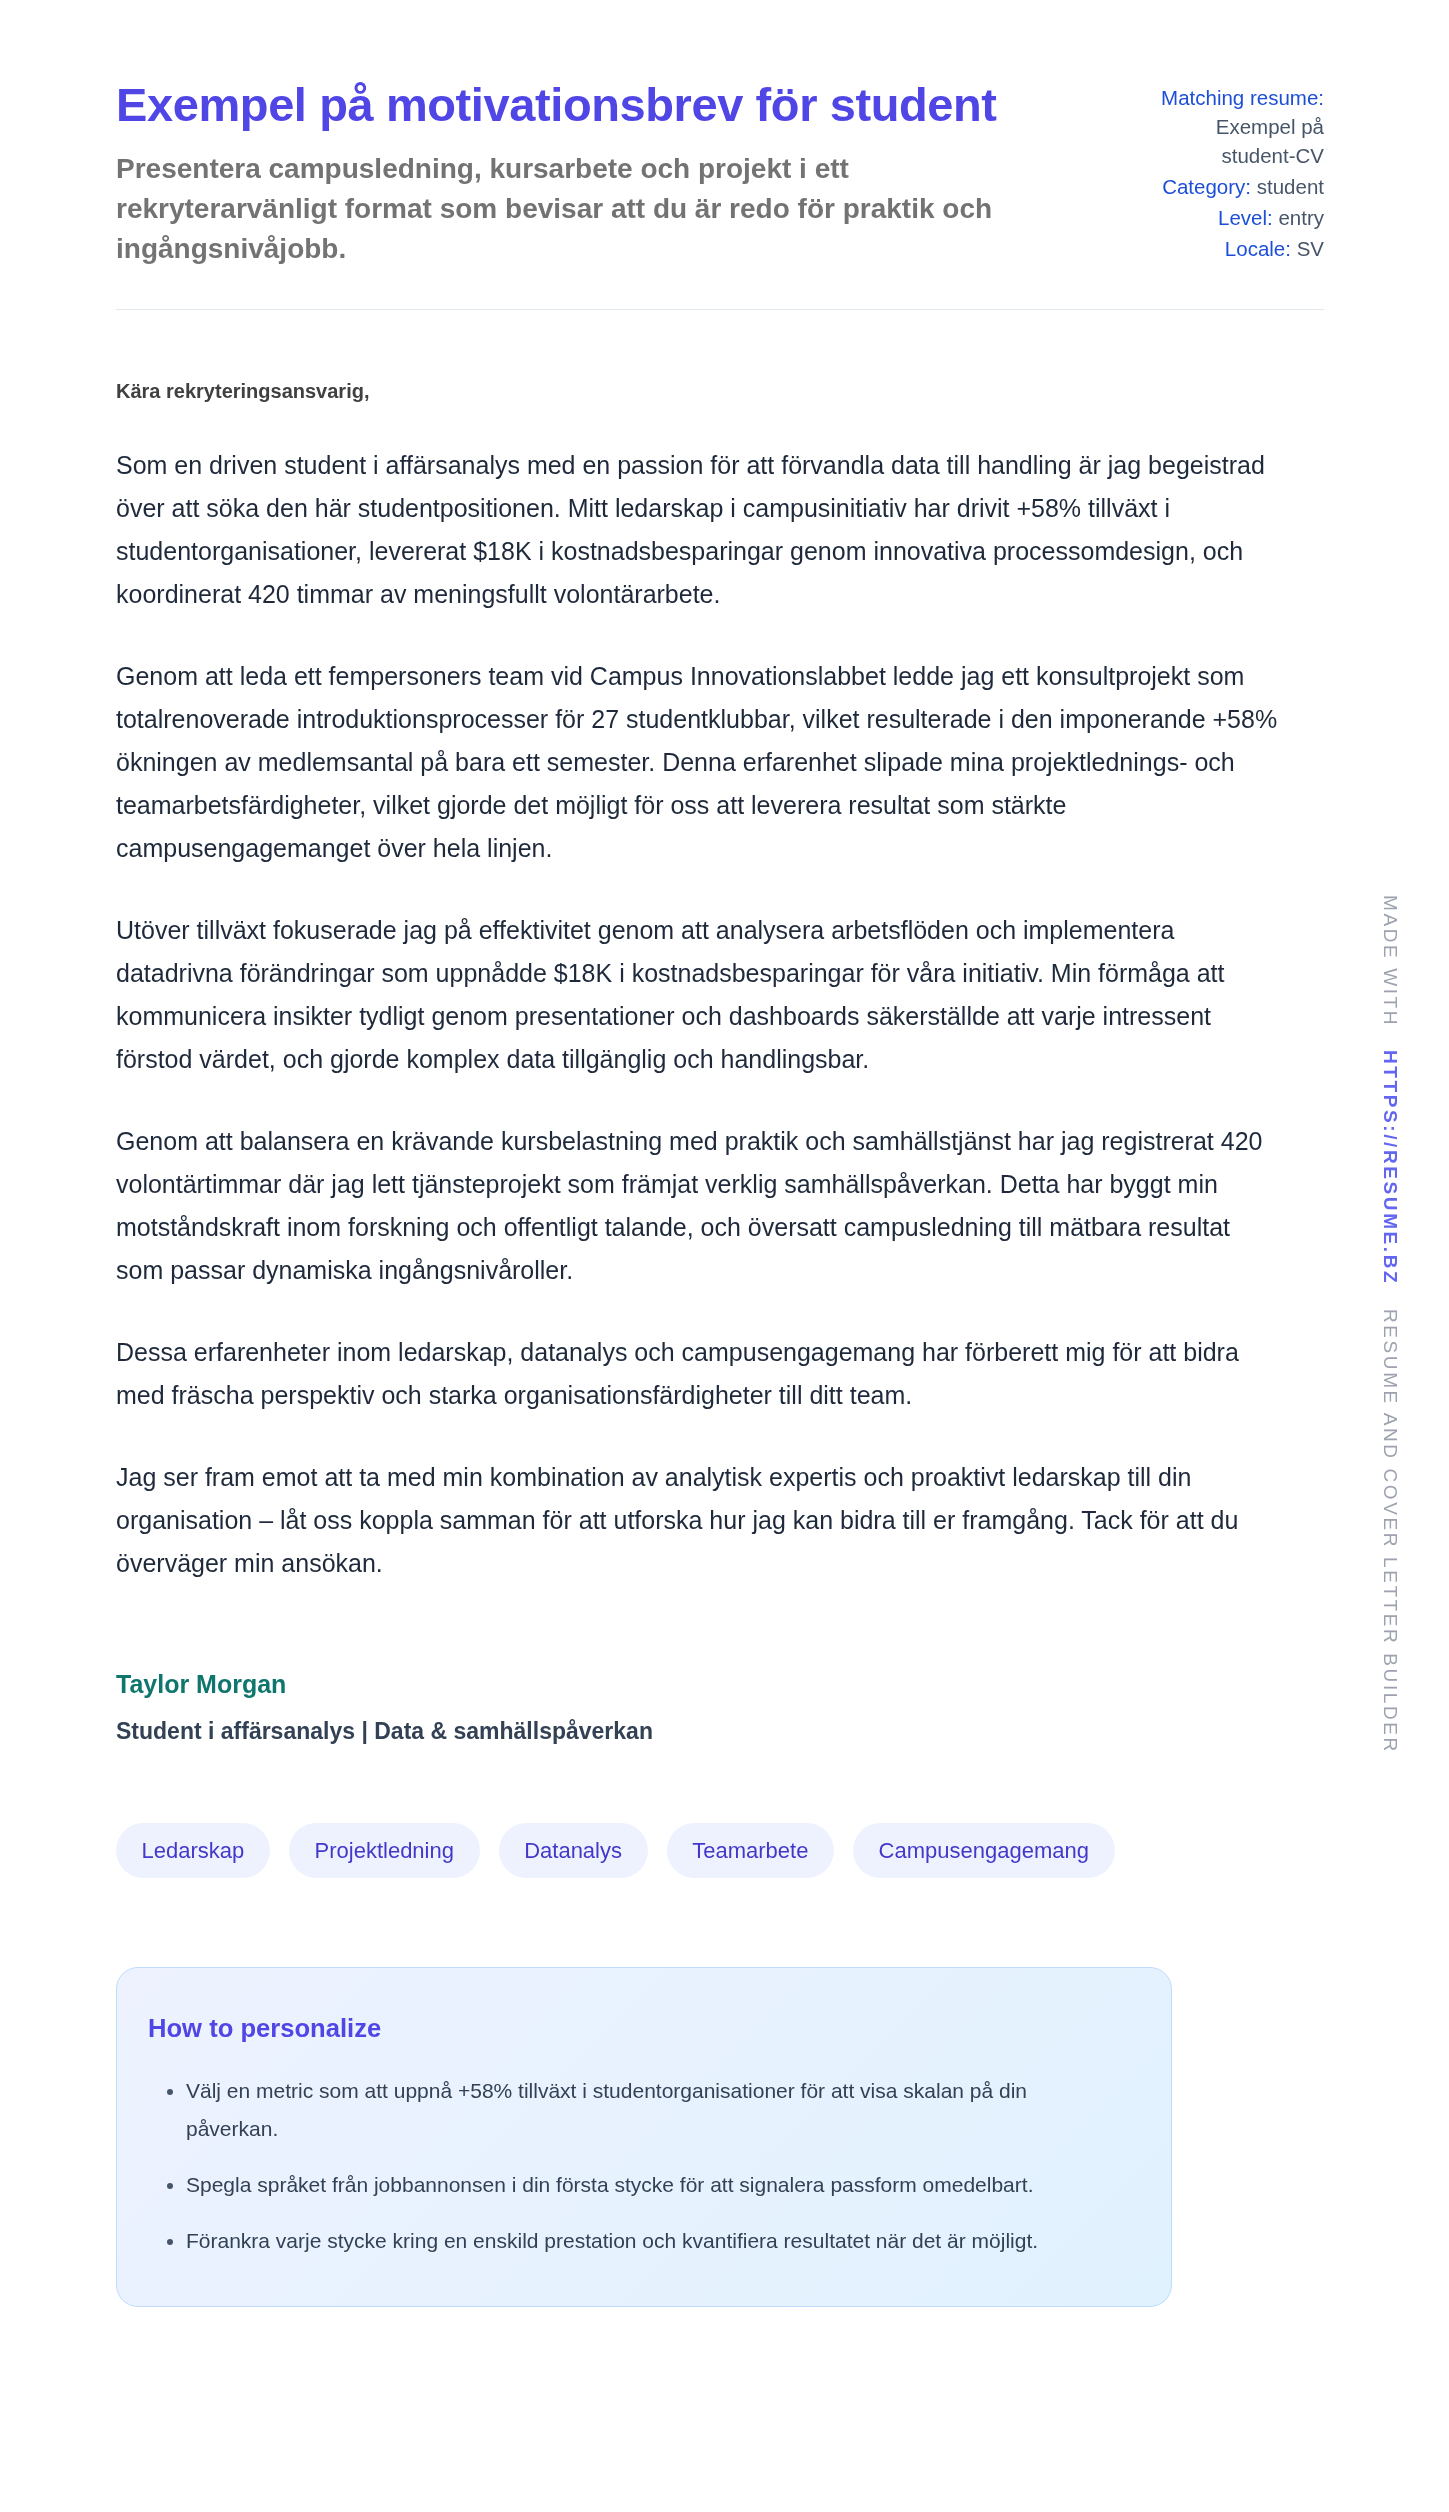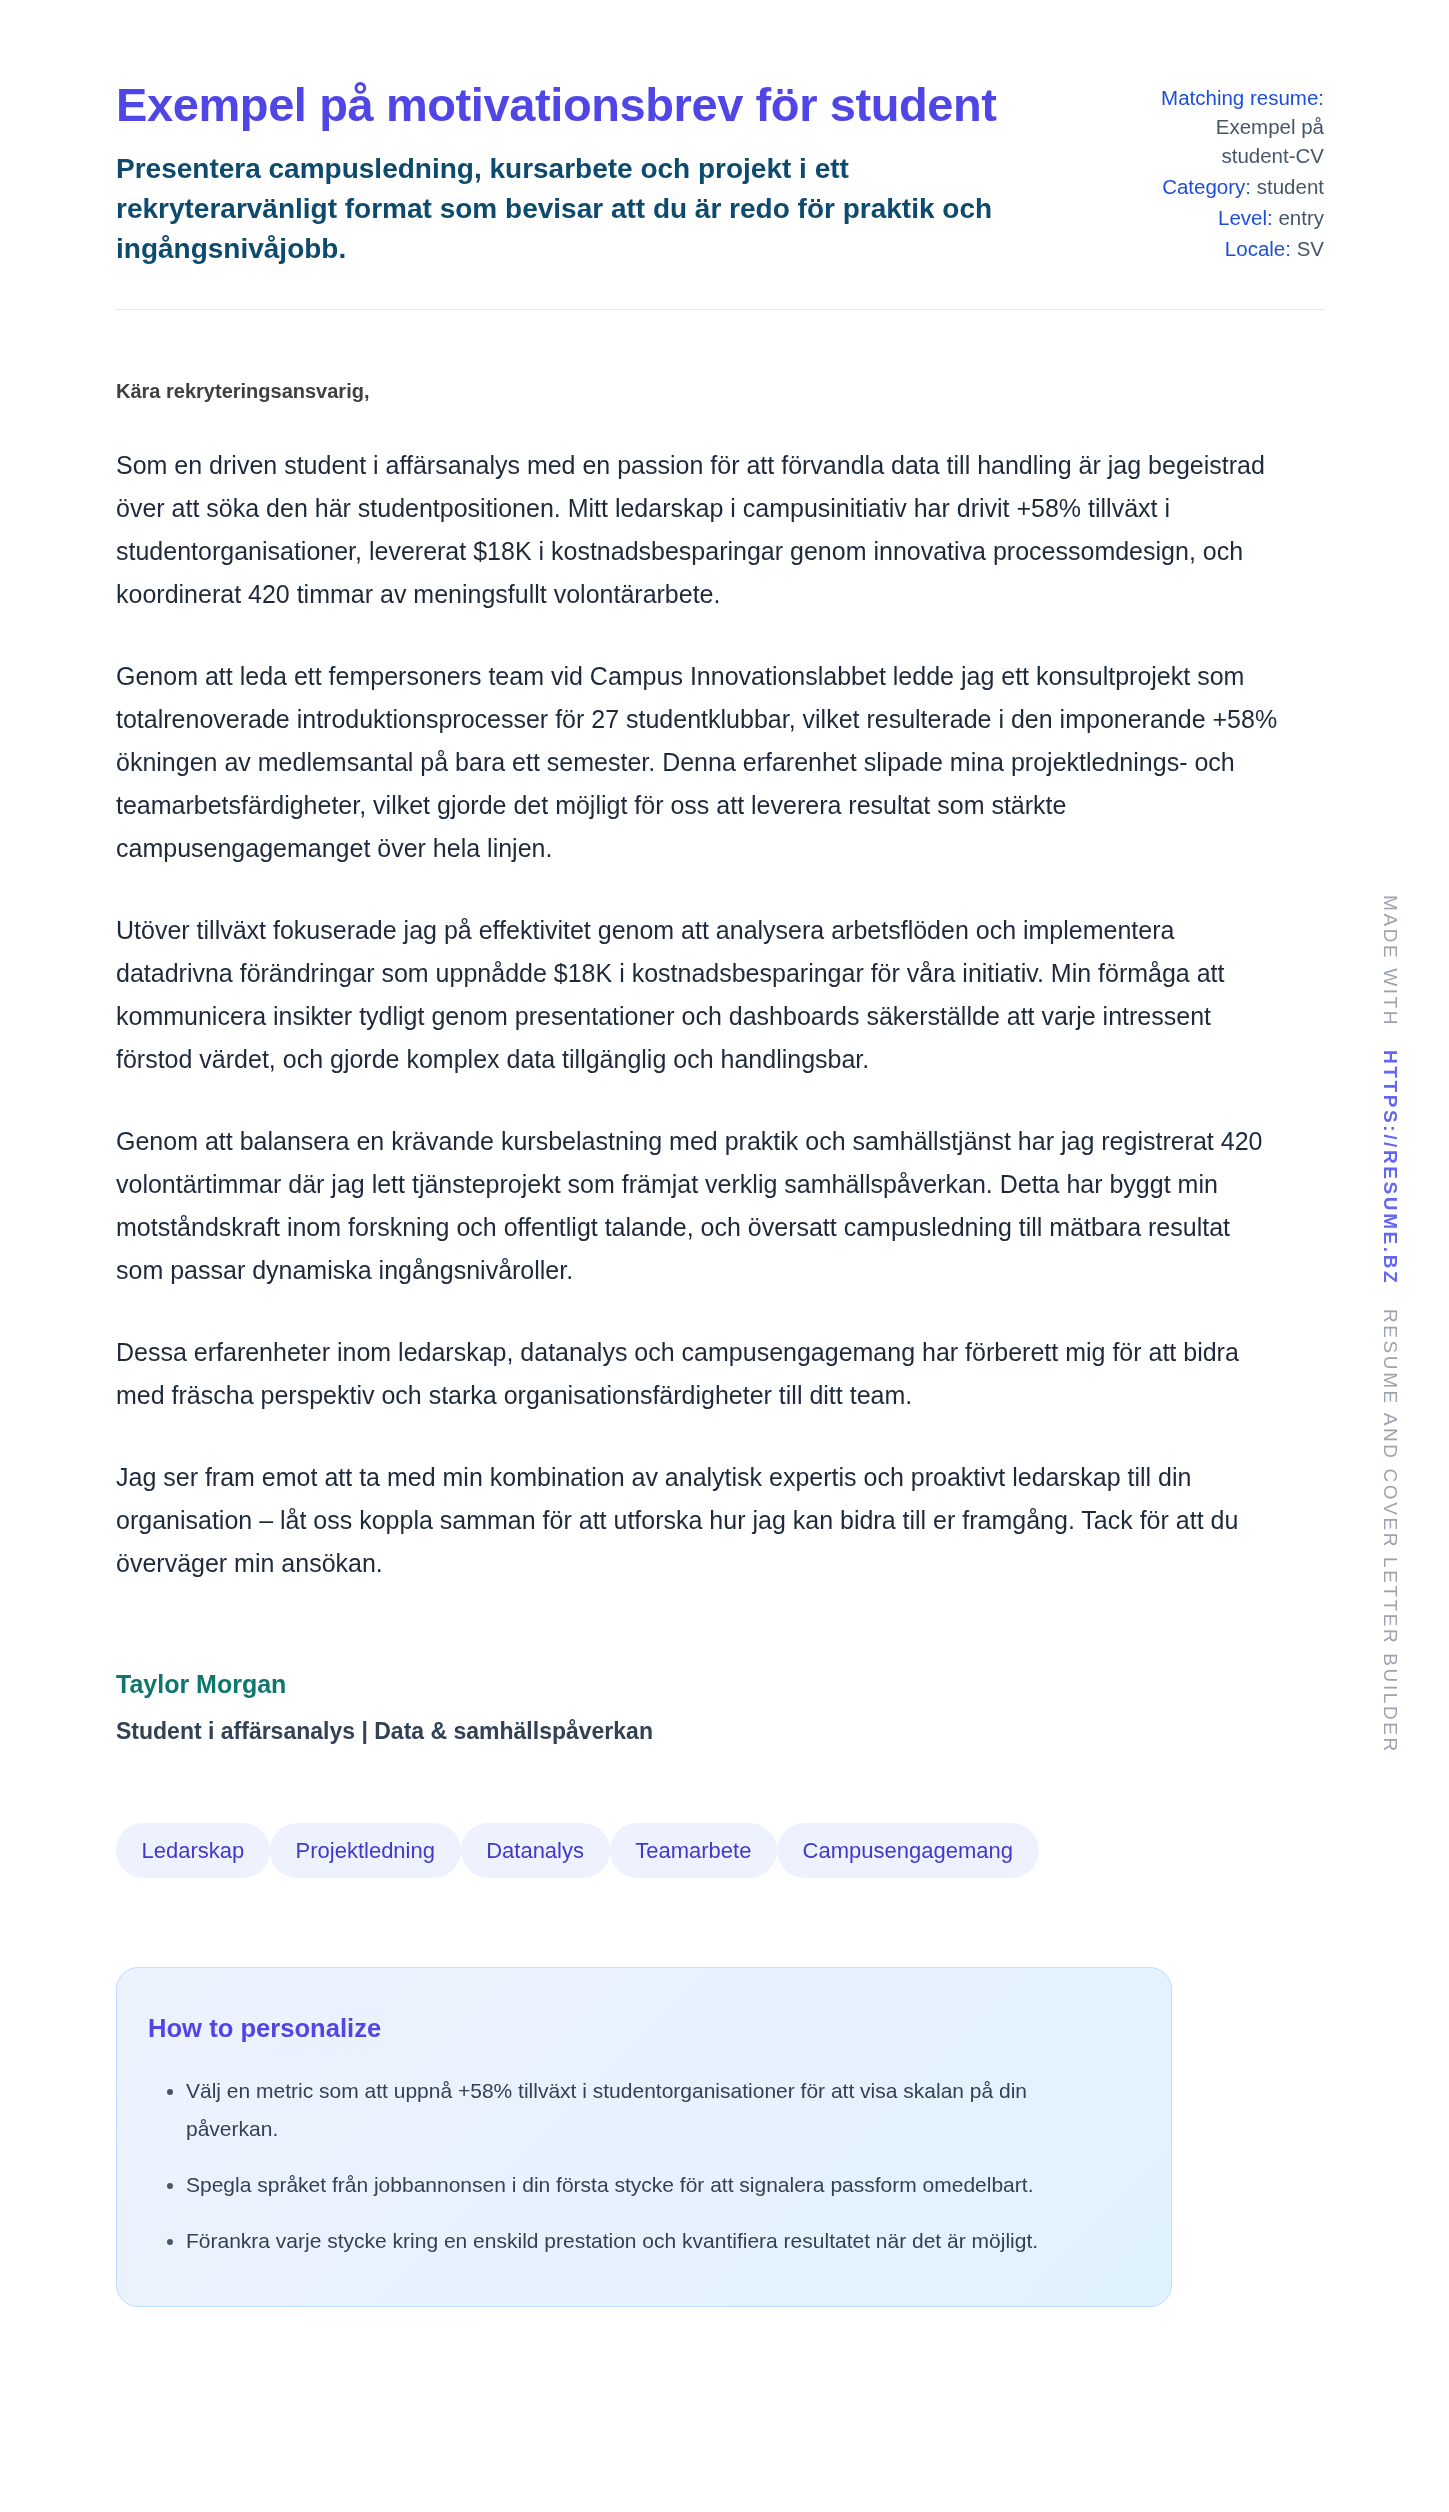--- a/index.html
+++ b/index.html
@@ -32,21 +32,21 @@
     font-size: 47px;
     font-weight: 700;
     letter-spacing: -0.4px;
     color: #4f46e5;
     line-height: 1.15;
   }
   .subtitle {
     margin: 0;
     font-size: 28px;
     font-weight: 700;
-    color: #0c4a6e;
+    color: #737373;
     line-height: 1.42;
     max-width: 955px;
   }
   .meta {
     flex: 0 0 auto;
     width: 213px;
     text-align: right;
     font-size: 20.5px;
     line-height: 1.42;
     color: #475569;
@@ -89,20 +89,21 @@
     margin: 19px 0 0 0;
     font-size: 23px;
     color: #334155;
     font-weight: bold;
   }
   
   .tags {
     margin-top: 78px;
     display: flex;
     flex-wrap: wrap;
+    gap: 19px;
   }
   .tag {
     display: inline-block;
     background: #eef2ff;
     color: #4338ca;
     font-size: 22px;
     font-weight: 500;
     padding: 14.5px 25.6px;
     border-radius: 8527px;
     white-space: nowrap;

